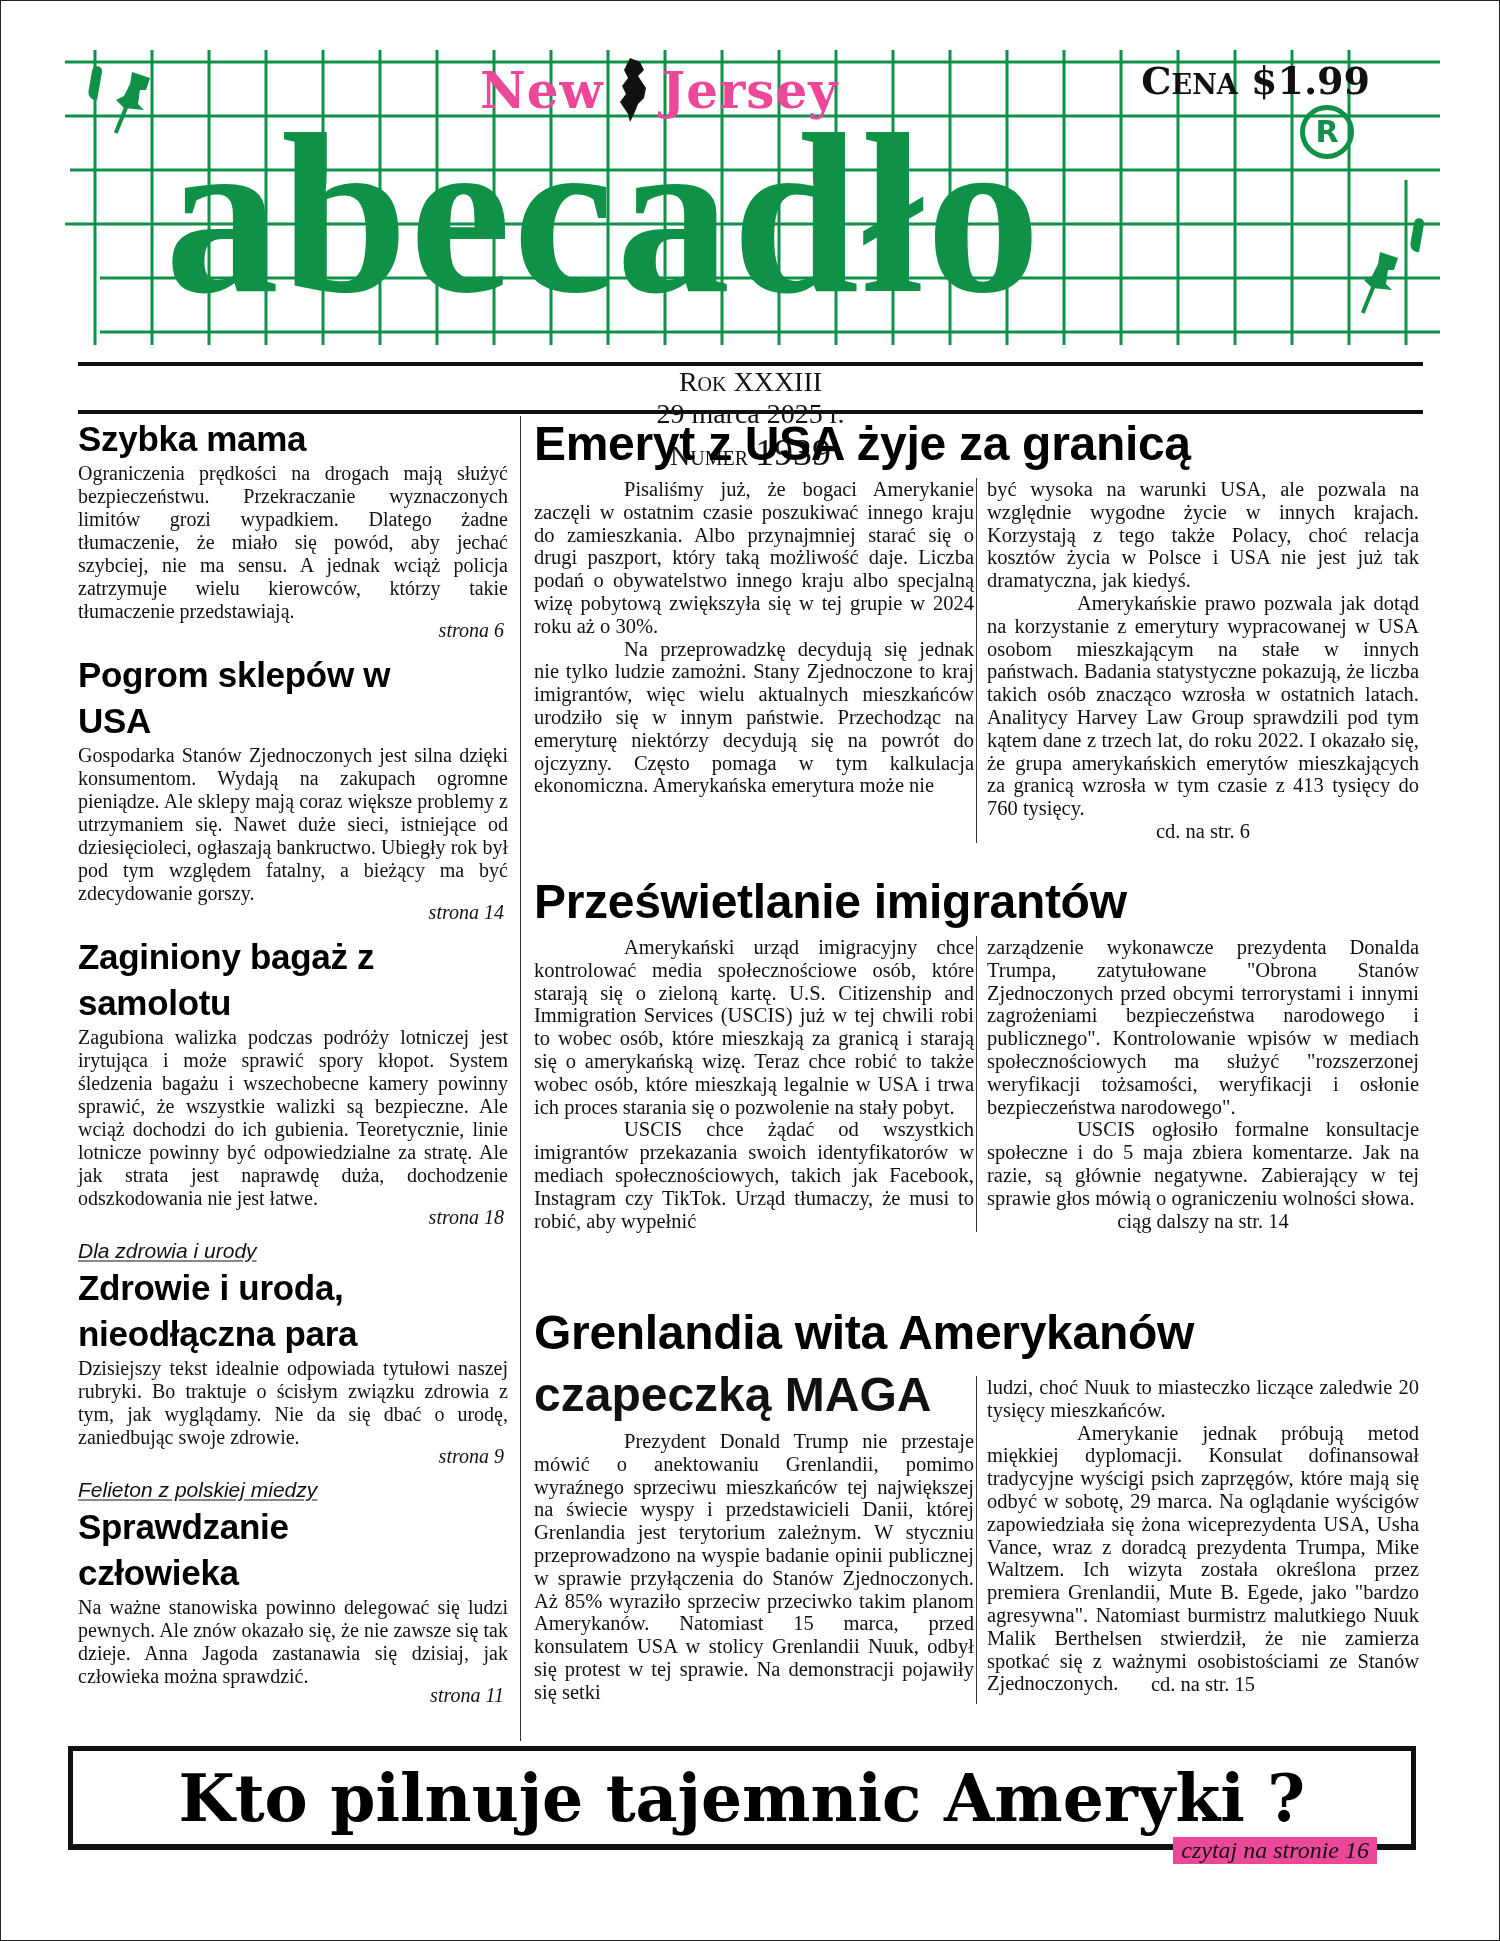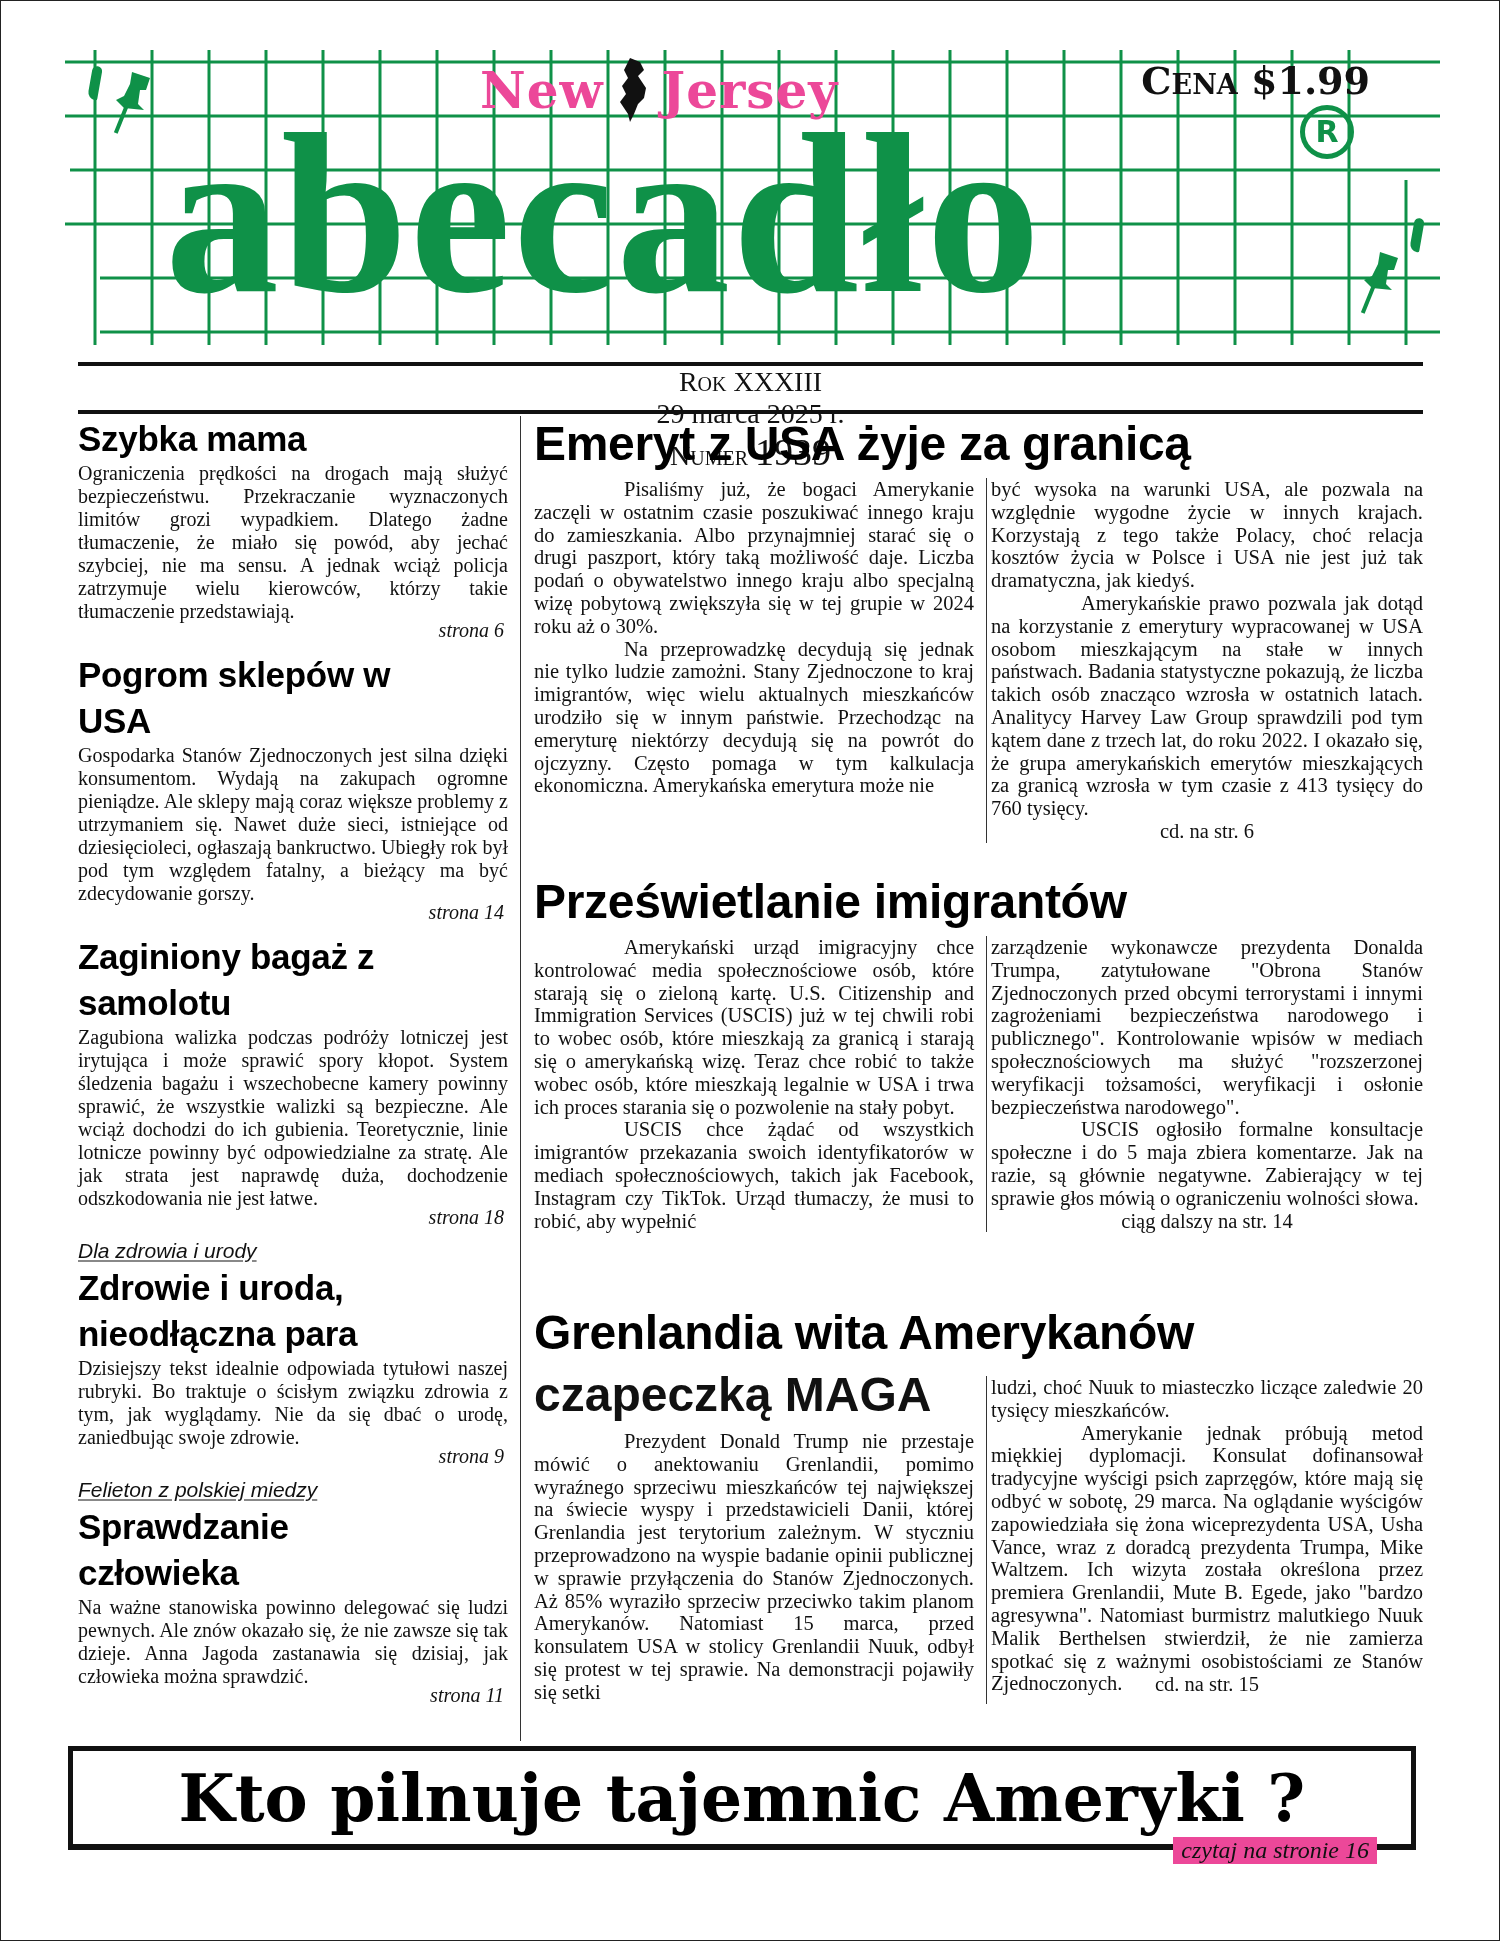--- a/index.html
+++ b/index.html
@@ -30,21 +30,21 @@
     .brief .ref { font-family: "Liberation Serif", serif; font-style: italic; font-size: 20px; text-align: right; margin-top: -4px; padding-right: 4px; }
     .kicker { font-family: "Liberation Sans", sans-serif; font-style: italic; font-size: 21px; text-decoration: underline; text-decoration-color: #888; margin: 2px 0 2px 0; }
 
     
     .article { position: absolute; left: 534px; width: 890px; }
     .article h1 { font-family: "Liberation Sans", sans-serif; font-weight: bold; font-size: 48px; line-height: 56px; margin: 0 0 6px 0; color: #000; letter-spacing: -0.3px; }
     .cols { display: flex; gap: 0; position: relative; }
     .col { width: 440px; font-family: "Liberation Serif", serif; font-size: 20.5px; line-height: 22.8px; text-align: justify; }
     .col p { margin: 0; text-indent: 90px; }
     .col p.noind { text-indent: 0; }
-    .col.right { border-left: 1px solid #333; padding-left: 4px; margin-left: 12px; width: 432px; }
+    .col.right { border-left: 1px solid #333; padding-left: 10px; margin-left: 2px; width: 432px; }
     .cont { text-align: center; }
 
     
     .banner { position: absolute; left: 68px; top: 1746px; width: 1348px; height: 104px; border: 5px solid #111; border-bottom-width: 6px; box-sizing: border-box; display: flex; align-items: center; justify-content: center; }
     .banner-title { font-family: "DejaVu Serif", serif; font-weight: bold; font-size: 66px; letter-spacing: 0px; color: #000; transform: scaleX(0.98); }
     .banner-ref { position: absolute; right: 34px; bottom: -20px; background: #ec4899; padding: 0 8px; font-family: "Liberation Serif", serif; font-style: italic; font-size: 24px; }
 
     .page-border { position: absolute; left: 0; top: 0; width: 1498px; height: 1939px; border: 1px solid #222; pointer-events: none; }
   </style>
 </head>

